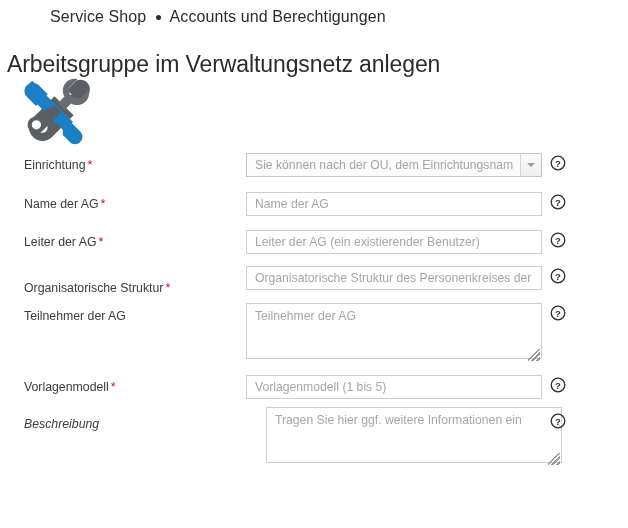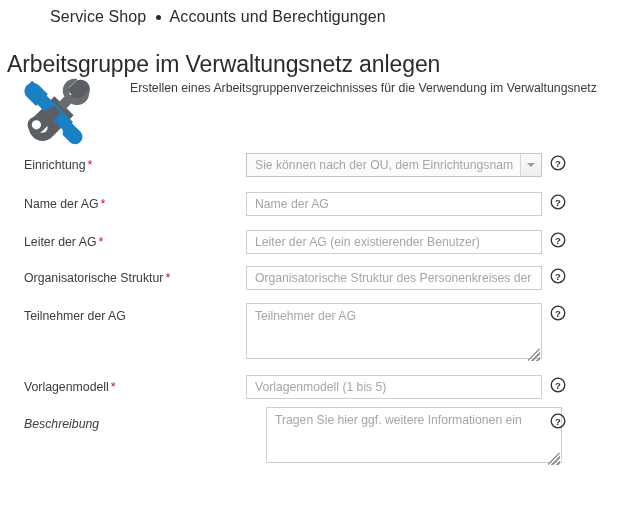--- a/index.html
+++ b/index.html
@@ -232,21 +232,20 @@
       <path d="M63.6 7.2 C56.0 5.0 48.8 10.8 48.8 18.6 C48.8 20.8 49.4 22.8 50.4 24.6
                L43.8 31.2 L50.6 38.0 L57.2 31.4 C59.0 32.4 61.0 33.0 63.2 33.0
                C71.0 33.0 76.8 25.8 74.6 18.2 L66.4 26.4 L60.0 26.4 L55.4 21.8
                L55.4 15.4 Z" fill="#696d71"></path>
 
       <path d="M40.2 33.6 L47.0 40.4 L28.4 59.0 C25.0 62.4 19.6 62.4 16.2 59.0
                C12.8 55.6 12.8 50.2 16.2 46.8 Z" fill="#5b5f63"></path>
       <circle cx="22.4" cy="52.8" r="4.6" fill="#ffffff"></circle>
     </svg>
   </span>
-  <div class="intro-text">Erstellen eines Arbeitsgruppenverzeichnisses für die Verwendung im Verwaltungsnetz</div>
 </div>
 
 <div class="form">
 
   <div class="field-row" style="height:39px;">
     <div class="field-label" style="top:10px;">
       <span>Einrichtung</span><span class="req">*</span>
     </div>
     <div class="field-control" style="top:5px;">
       <div class="select-wrap">
@@ -288,21 +287,21 @@
     </div>
     <span class="help-icon" style="top:6px;">
       <svg width="16" height="16" viewBox="0 0 16 16" xmlns="http://www.w3.org/2000/svg">
         <circle cx="8" cy="8" r="6.8" fill="none" stroke="#2f2f2f" stroke-width="1.3"></circle>
         <text x="8" y="11.6" text-anchor="middle" font-family="Liberation Sans, sans-serif" font-size="9.5" font-weight="bold" fill="#2f2f2f">?</text>
       </svg>
     </span>
   </div>
 
   <div class="field-row" style="height:37px;">
-    <div class="field-label" style="top:9px;">
+    <div class="field-label" style="top:19px;">
       <span>Organisatorische Struktur</span><span class="req">*</span>
     </div>
     <div class="field-control" style="top:4px;">
       <input class="txt-input" type="text" placeholder="Organisatorische Struktur des Personenkreises der zur" style="">
     </div>
     <span class="help-icon" style="top:6px;">
       <svg width="16" height="16" viewBox="0 0 16 16" xmlns="http://www.w3.org/2000/svg">
         <circle cx="8" cy="8" r="6.8" fill="none" stroke="#2f2f2f" stroke-width="1.3"></circle>
         <text x="8" y="11.6" text-anchor="middle" font-family="Liberation Sans, sans-serif" font-size="9.5" font-weight="bold" fill="#2f2f2f">?</text>
       </svg>

